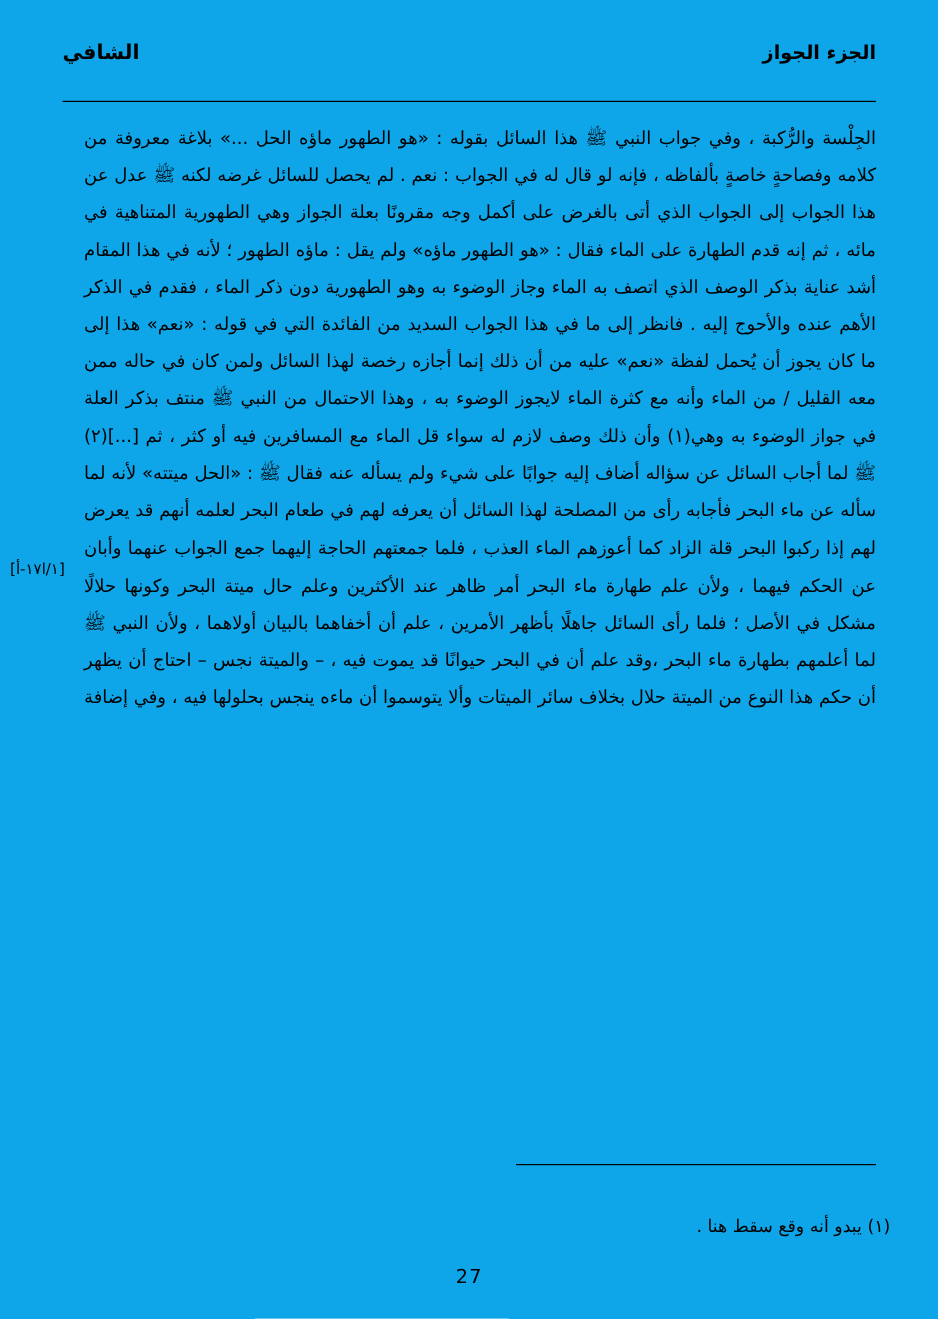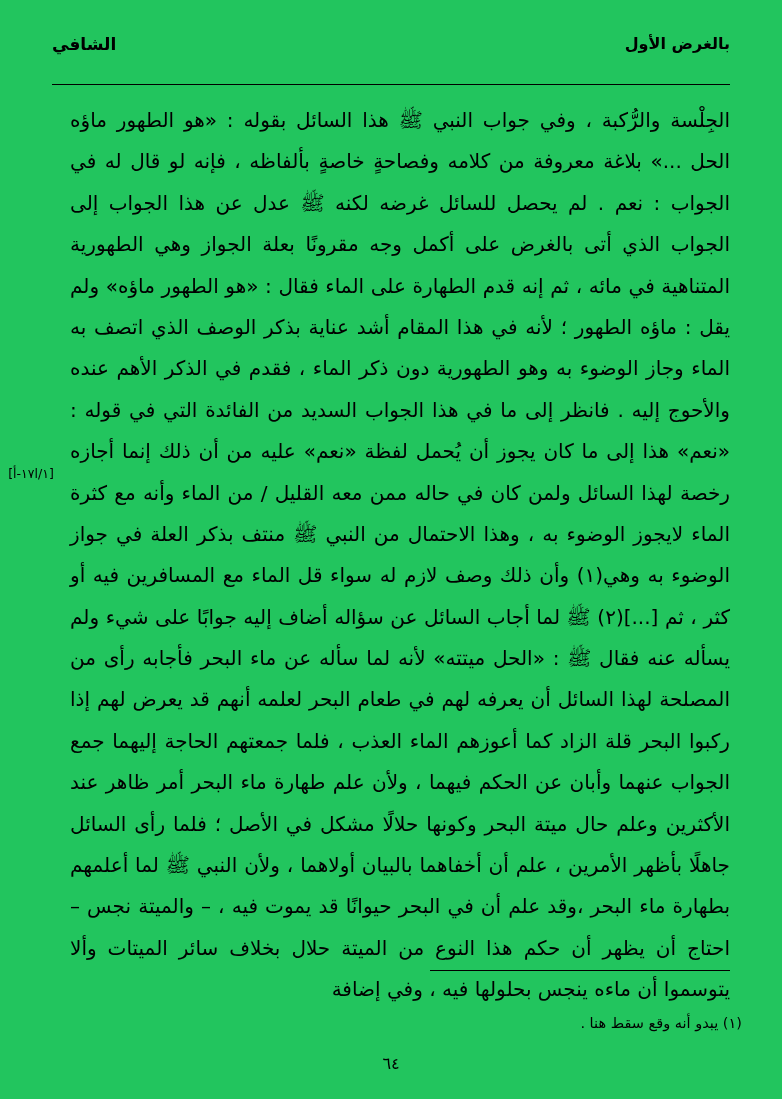--- a/index.html
+++ b/index.html
@@ -9,21 +9,21 @@
   }
   body {
     font-family: "DejaVu Sans", "Liberation Sans", sans-serif;
     color: #000000;
   }
   .page {
     position: relative;
     width: 782px;
     height: 1099px;
     margin: 0 auto;
-    background: #22c55e;
+    background: #0ea5e9;
     overflow: hidden;
     box-sizing: border-box;
     padding: 4px;
   }
 
   
   .header {
     position: absolute;
     top: 34px;
     left: 52px;
@@ -51,38 +51,38 @@
     border-top: 1.6px solid #000;
   }
 
   
   .body {
     position: absolute;
     top: 100px;
     right: 52px;
     width: 660px;
     text-align: justify;
-    font-size: 20px;
+    font-size: 15px;
     line-height: 2.07;
     direction: rtl;
   }
   .body p {
     margin: 0;
     text-align: justify;
     text-justify: inter-word;
   }
 
   
   .margin-note {
     position: absolute;
     top: 466px;
     left: 8px;
     width: 46px;
     font-size: 12.5px;
-    text-align: center;
+    text-align: right;
     direction: rtl;
     white-space: nowrap;
   }
 
   
   .fn-rule {
     position: absolute;
     bottom: 128px;
     right: 52px;
     width: 300px;
@@ -110,30 +110,30 @@
     letter-spacing: 1px;
   }
 </style>
 </head>
 <body>
 
 <div class="page">
 
   <div class="header">
     <span class="header-title">الشافي</span>
-    <span class="header-part">بالغرض الأول</span>
+    <span class="header-part">الجزء الجواز</span>
   </div>
   <div class="header-rule"></div>
 
   <div class="margin-note">[١/ا١٧-أ]</div>
 
   <div class="body">
     <p>الجِلْسة والرُّكبة ، وفي جواب النبي ﷺ هذا السائل بقوله : «هو الطهور ماؤه الحل ...» بلاغة معروفة من كلامه وفصاحةٍ خاصةٍ بألفاظه ، فإنه لو قال له في الجواب : نعم . لم يحصل للسائل غرضه لكنه ﷺ عدل عن هذا الجواب إلى الجواب الذي أتى بالغرض على أكمل وجه مقرونًا بعلة الجواز وهي الطهورية المتناهية في مائه ، ثم إنه قدم الطهارة على الماء فقال : «هو الطهور ماؤه» ولم يقل : ماؤه الطهور ؛ لأنه في هذا المقام أشد عناية بذكر الوصف الذي اتصف به الماء وجاز الوضوء به وهو الطهورية دون ذكر الماء ، فقدم في الذكر الأهم عنده والأحوج إليه . فانظر إلى ما في هذا الجواب السديد من الفائدة التي في قوله : «نعم» هذا إلى ما كان يجوز أن يُحمل لفظة «نعم» عليه من أن ذلك إنما أجازه رخصة لهذا السائل ولمن كان في حاله ممن معه القليل / من الماء وأنه مع كثرة الماء لايجوز الوضوء به ، وهذا الاحتمال من النبي ﷺ منتف بذكر العلة في جواز الوضوء به وهي(١) وأن ذلك وصف لازم له سواء قل الماء مع المسافرين فيه أو كثر ، ثم [...](٢) ﷺ لما أجاب السائل عن سؤاله أضاف إليه جوابًا على شيء ولم يسأله عنه فقال ﷺ : «الحل ميتته» لأنه لما سأله عن ماء البحر فأجابه رأى من المصلحة لهذا السائل أن يعرفه لهم في طعام البحر لعلمه أنهم قد يعرض لهم إذا ركبوا البحر قلة الزاد كما أعوزهم الماء العذب ، فلما جمعتهم الحاجة إليهما جمع الجواب عنهما وأبان عن الحكم فيهما ، ولأن علم طهارة ماء البحر أمر ظاهر عند الأكثرين وعلم حال ميتة البحر وكونها حلالًا مشكل في الأصل ؛ فلما رأى السائل جاهلًا بأظهر الأمرين ، علم أن أخفاهما بالبيان أولاهما ، ولأن النبي ﷺ لما أعلمهم بطهارة ماء البحر ،وقد علم أن في البحر حيوانًا قد يموت فيه ، – والميتة نجس – احتاج أن يظهر أن حكم هذا النوع من الميتة حلال بخلاف سائر الميتات وألا يتوسموا أن ماءه ينجس بحلولها فيه ، وفي إضافة</p>
   </div>
 
   <div class="fn-rule"></div>
   <div class="footnotes">
     <div>(١) يبدو أنه وقع سقط هنا .</div>
   </div>
 
-  <div class="page-number">٦٤</div>
+  <div class="page-number">27</div>
 
 </div>
 
 </body></html>

